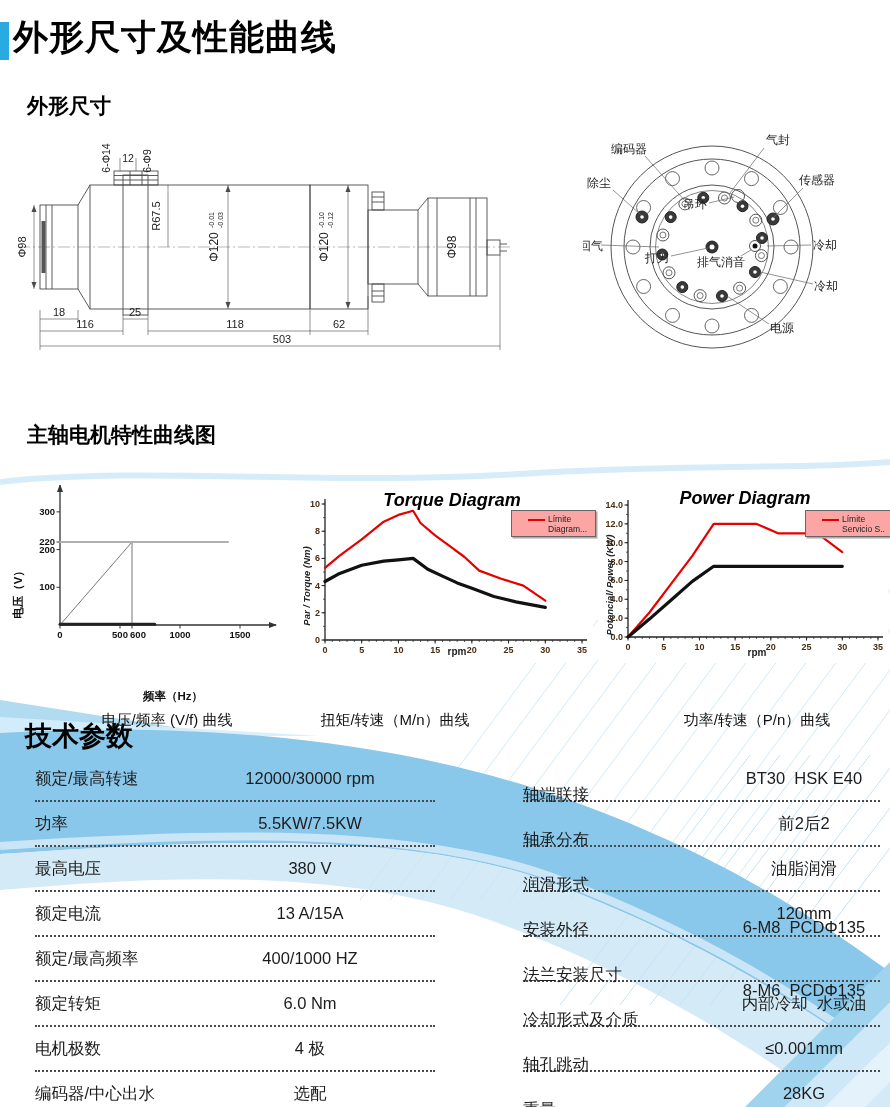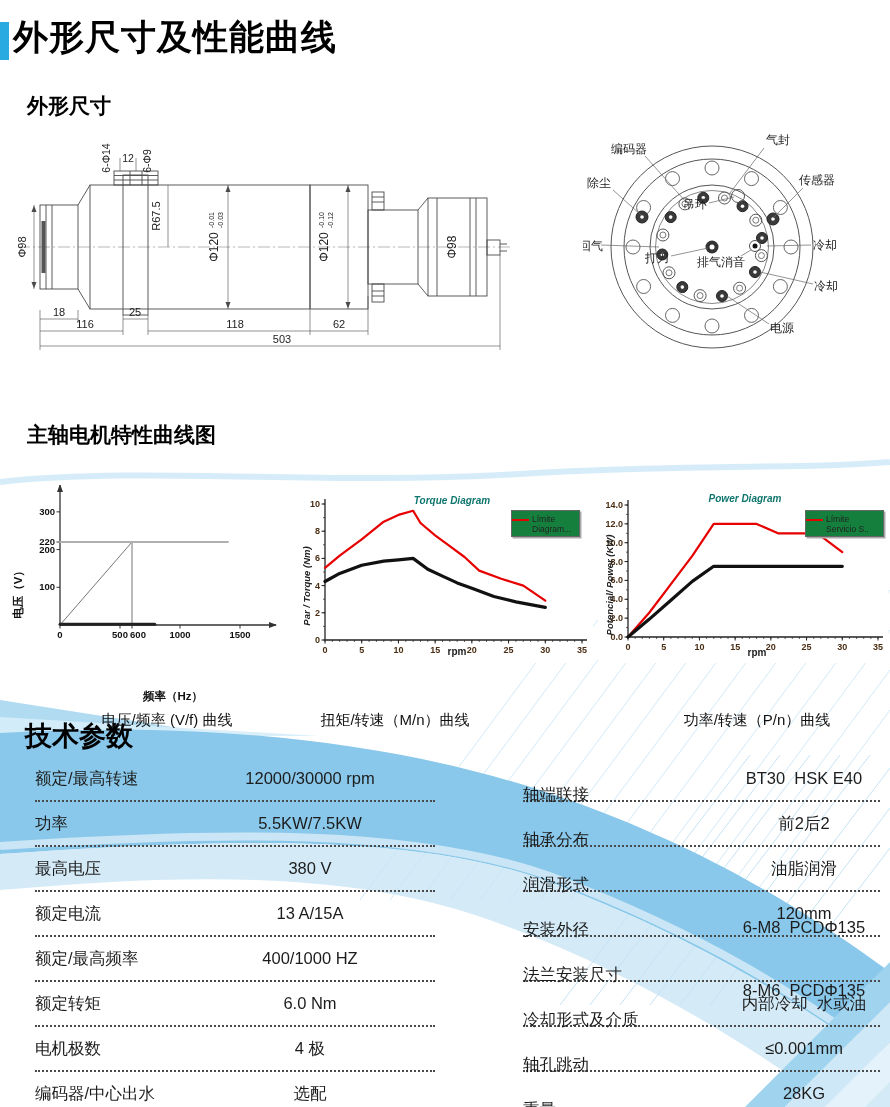--- a/index.html
+++ b/index.html
@@ -9,27 +9,27 @@
   .main-title{position:absolute;left:13px;top:14px;font-size:35px;font-weight:900;letter-spacing:1px;color:#000;z-index:2;}
   .title-bar{position:absolute;left:0;top:22px;width:9px;height:38px;z-index:2;}
   .h2{position:absolute;font-size:21px;font-weight:900;color:#000;z-index:2;}
   .h3{position:absolute;left:25px;top:718px;font-size:27px;font-weight:900;color:#000;z-index:3;}
   svg.linework{position:absolute;z-index:2;}
   svg.chart{position:absolute;z-index:2;background:#fff;}
   svg.chart text.tick{font-size:9px;font-weight:bold;fill:#4a2e14;font-family:"Liberation Sans",sans-serif;}
   svg.chart.vf text.tick{fill:#111;font-size:9.5px;}
   .overlay{position:absolute;z-index:3;white-space:nowrap;transform:translate(-50%,-50%);}
   .rot{transform:translate(-50%,-50%) rotate(-90deg);}
-  .chart-title{font-size:10px;font-weight:900;font-style:italic;color:#0f766e;}
+  .chart-title{font-size:18px;font-weight:900;font-style:italic;color:#000000;}
   .axis-lab{font-size:11.5px;font-weight:bold;color:#111;}
   .axis-lab-sm{font-size:9.5px;font-weight:bold;font-style:italic;color:#222;}
   .rpm-lab{font-size:10px;font-weight:bold;color:#222;}
   .caption{font-size:15px;color:#111;margin-top:23px;}
-  .legend{position:absolute;z-index:4;background:#15803d;border:1.5px solid #666;box-shadow:1.5px 1.5px 0 #aaa;
-          padding:3px 3px 2px 0;display:flex;align-items:flex-start;gap:3px;}
+  .legend{position:absolute;z-index:4;background:#fca5a5;border:1.5px solid #666;box-shadow:1.5px 1.5px 0 #aaa;
+          padding:3px 3px 2px 16px;display:flex;align-items:flex-start;gap:3px;}
   .legend-line{display:inline-block;width:17px;height:0;border-top:2.5px solid #e60000;margin-top:5px;flex:0 0 auto;}
   .legend-text{font-size:8.5px;line-height:1.2;color:#222;}
   .specs-col{position:absolute;top:757px;z-index:3;}
   .specs-left{left:35px;width:400px;}
   .specs-right{left:523px;width:357px;}
   .spec-row{height:43px;display:flex;align-items:center;border-bottom:2px dotted #4a4a4a;}
   .spec-label{flex:0 0 150px;font-size:16.5px;font-weight:500;color:#1c1c1c;}
   .specs-right .spec-label{flex:0 0 205px;margin-top:32px;}
   .spec-value{flex:1;text-align:center;font-size:16.5px;font-weight:500;color:#1c1c1c;white-space:pre-wrap;line-height:21px;}
   svg text{font-family:"Liberation Sans",sans-serif;}

